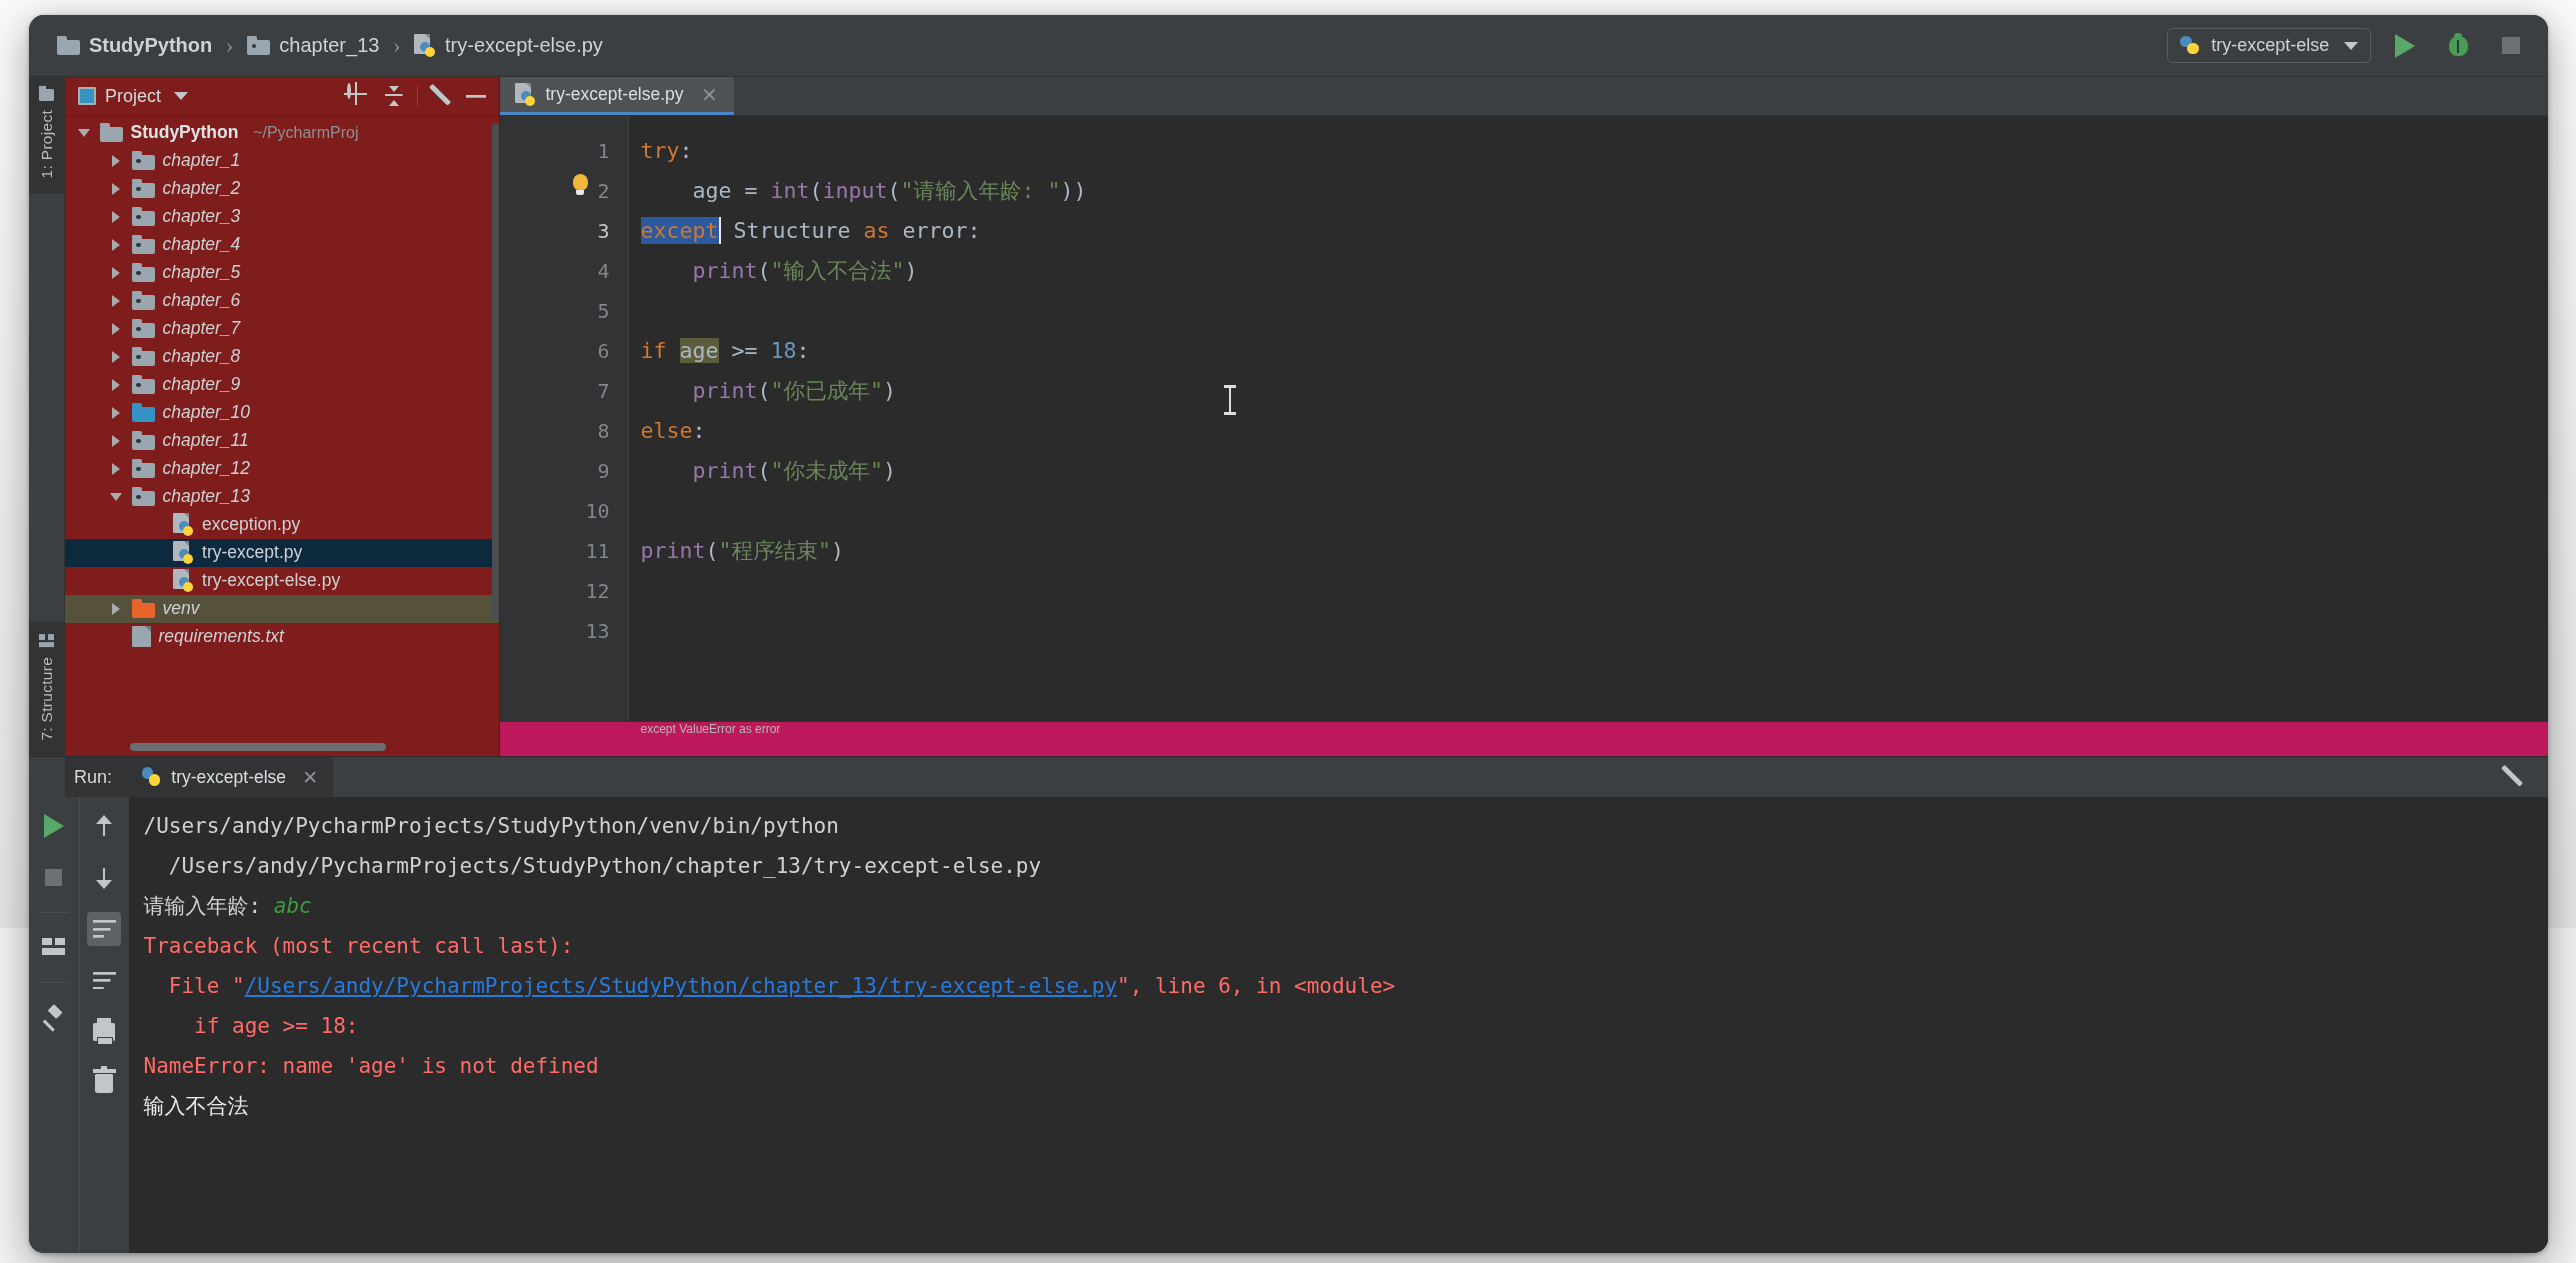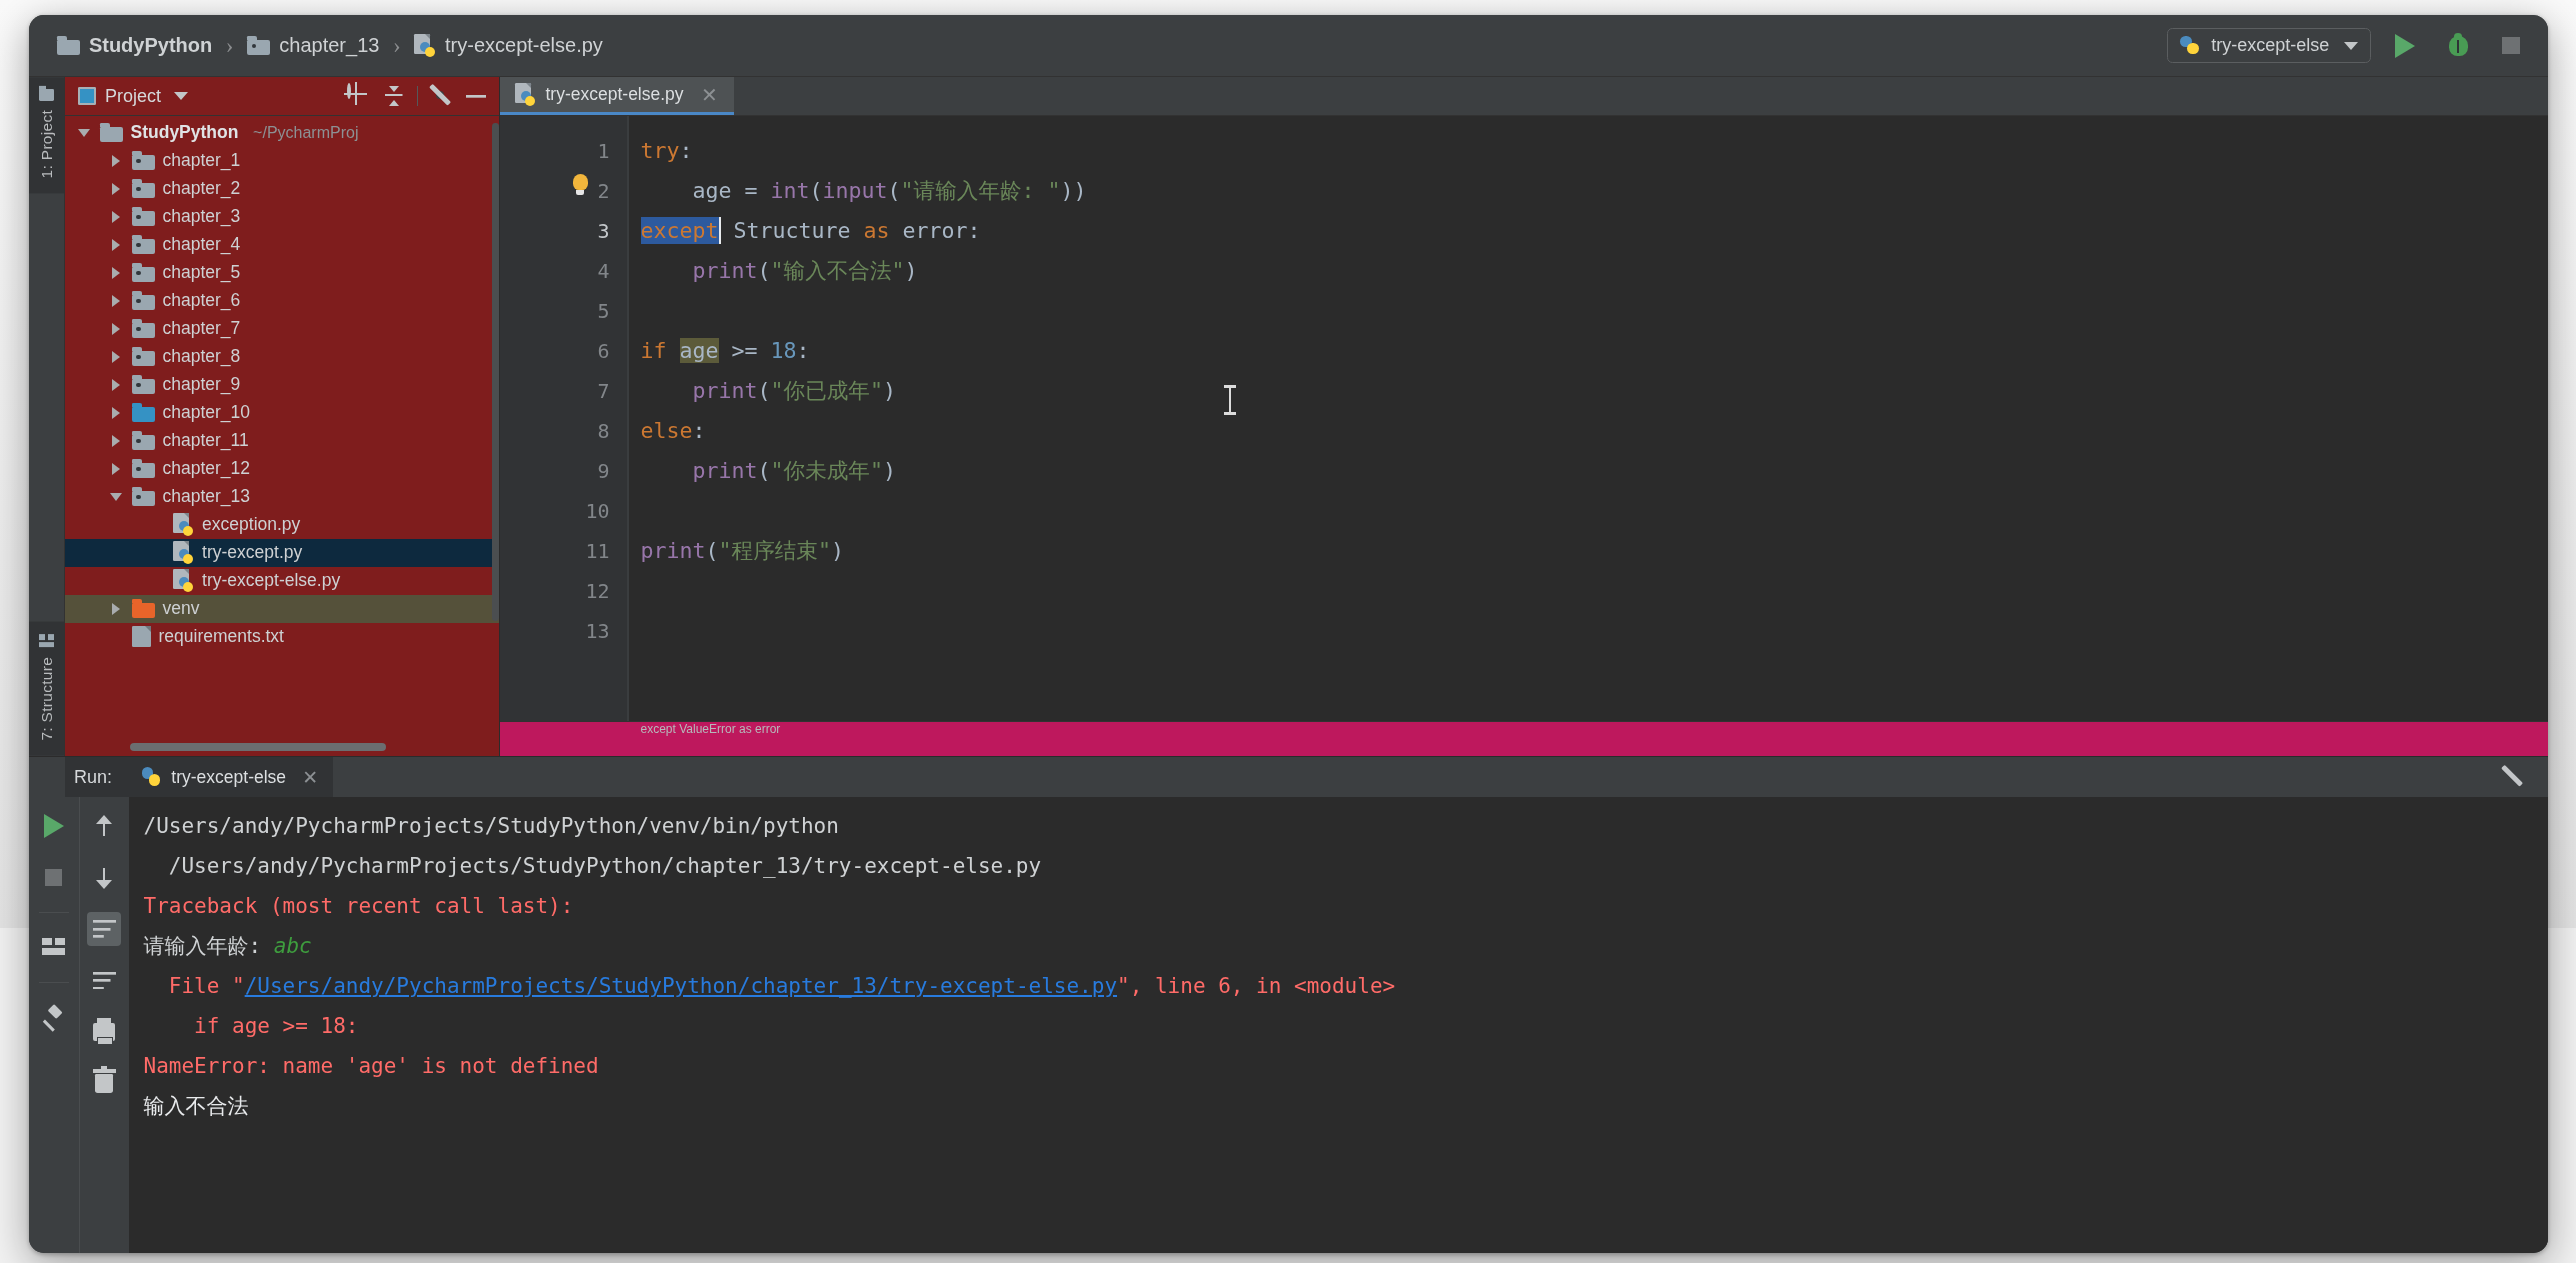--- a/index.html
+++ b/index.html
@@ -220,21 +220,21 @@
     border-bottom: 6px solid transparent; border-left: 8.8px solid #a9acae;
   }
   .arrow .tri-d {
     width: 0; height: 0; border-left: 6px solid transparent;
     border-right: 6px solid transparent; border-top: 8.8px solid #a9acae;
   }
   .trow .label { color: #ced1d3; }
   .trow .label.bold { font-weight: bold; color: #e0e3e5; }
   .trow .hint { color: #8d9194; font-size: 16px; margin-left: 6.7px; }
   .trow.d1 { padding-left: 12px; }
-  .trow.d2 { padding-left: 44px; }
+  .trow.d2 { padding-left: 44px; font-style: italic; }
   .trow.d3 { padding-left: 108px; }
   .ic-txtfile {
     width: 19px; height: 21.6px; background: #9aa7b0; border-radius: 1.3px;
     position: relative; flex: 0 0 19px;
   }
   .ic-txtfile::after {
     content:""; position:absolute; right:0; top:0;
     border-width: 0 6px 6px 0; border-style: solid;
     border-color: transparent #6f777d transparent transparent;
   }
@@ -790,22 +790,22 @@
               </div>
           <div class="rbtn">
                 <span class="trash"></span>
               </div>
         </div>
       </div>
 
       <div class="console">
         <div class="conline">/Users/andy/PycharmProjects/StudyPython/venv/bin/python</div>
         <div class="conline">  /Users/andy/PycharmProjects/StudyPython/chapter_13/try-except-else.py</div>
+        <div class="conline"><span>请输入年龄: </span><span class="c-in">abc</span></div>
         <div class="conline c-err">Traceback (most recent call last):</div>
-        <div class="conline"><span>请输入年龄: </span><span class="c-in">abc</span></div>
         <div class="conline c-err"><span>  File "</span><span class="c-link">/Users/andy/PycharmProjects/StudyPython/chapter_13/try-except-else.py</span><span>", line 6, in &lt;module&gt;</span></div>
         <div class="conline c-err">    if age &gt;= 18:</div>
         <div class="conline c-err">NameError: name 'age' is not defined</div>
         <div class="conline c-white">输入不合法</div>
       </div>
       <div class="console-edge"></div>
     </div>
   </div>
 
 </div>

